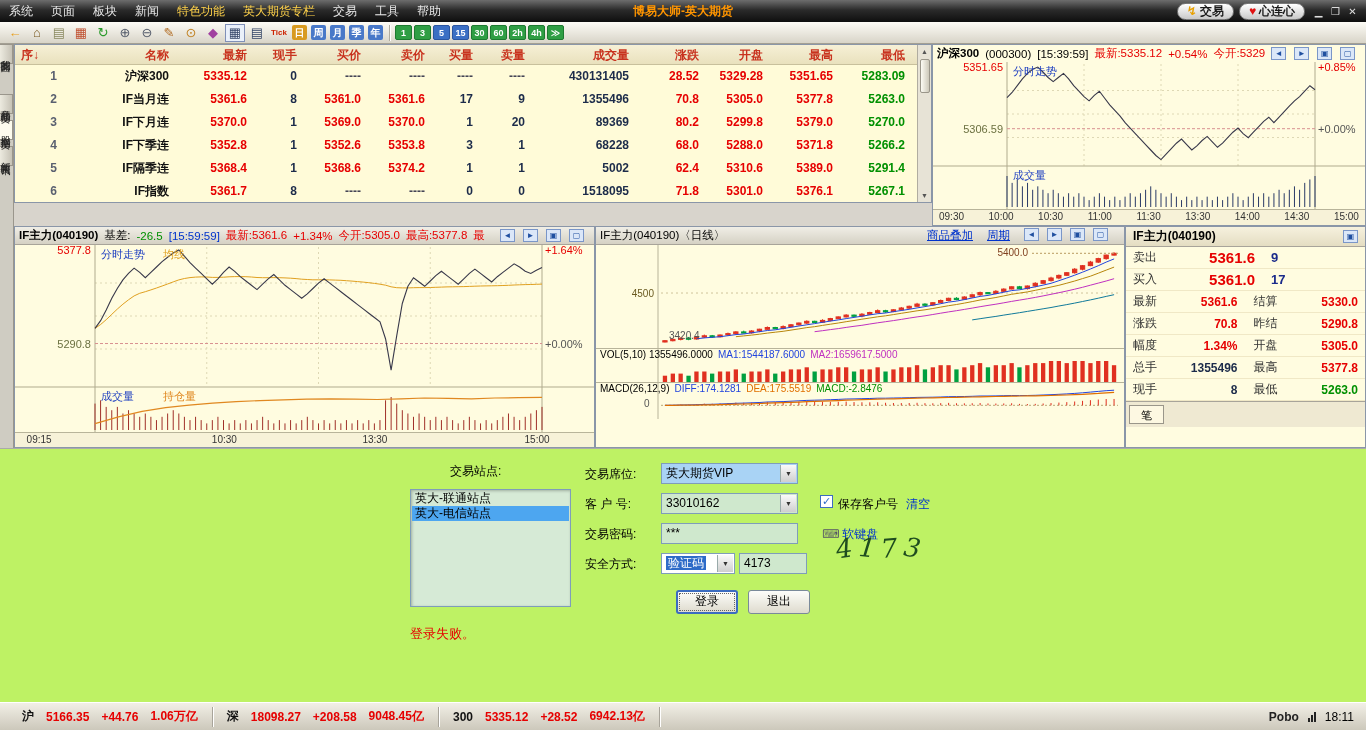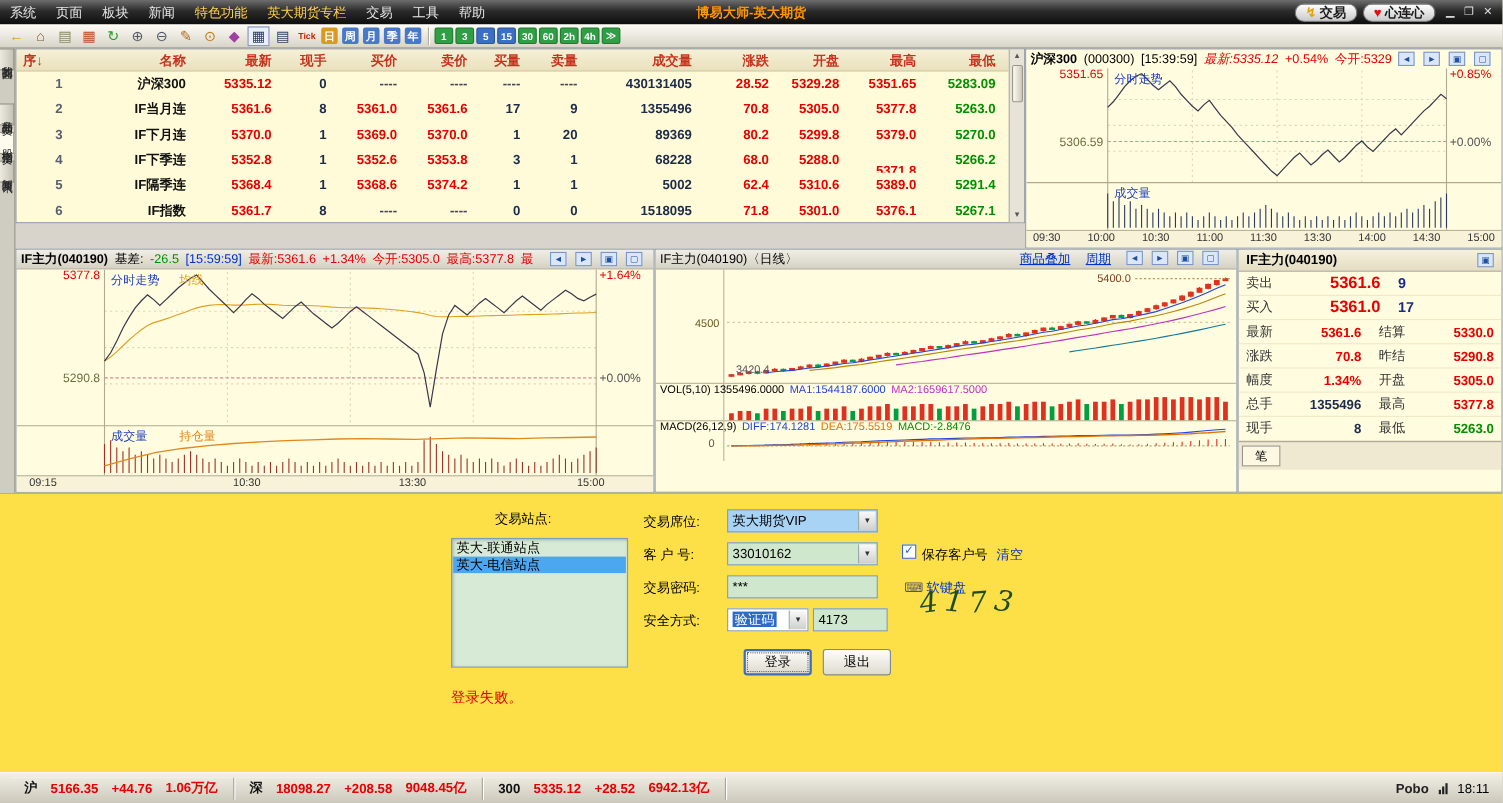--- a/index.html
+++ b/index.html
@@ -69,21 +69,21 @@
 .dp-trade .lab{width:36px;color:#333}
 .dp-trade .price{width:86px;text-align:right;font-size:15px;font-weight:bold}
 .dp-trade .qty{flex:1;text-align:left;padding-left:16px;font-weight:bold;color:#1a2a8a;font-size:13px}
 .dp-row{display:flex;align-items:center;height:22px;padding:0 7px;border-bottom:1px solid #f0e8c6}
 .dp-lab{width:36px;color:#333}
 .dp-val{flex:1;text-align:right;font-weight:bold}
 .dp-lab2{width:36px;margin-left:16px;color:#333}
 .dp-bottom{height:26px;background:#efe9d2;border-top:1px solid #a8a49a;display:flex;align-items:center;padding-left:3px}
 .dp-tab{border:1px solid #9a968a;background:#fdf8e2;padding:0 11px;height:19px;line-height:18px;font-size:11px}
 
-.login-area{position:absolute;left:0;top:448px;width:1366px;height:254px;background:#fde047;border-top:1px solid #aaa;z-index:2}
+.login-area{position:absolute;left:0;top:448px;width:1366px;height:254px;background:#bef264;border-top:1px solid #aaa;z-index:2}
 .l-label{position:absolute;color:#000}
 .listbox{position:absolute;left:410px;top:40px;width:161px;height:118px;background:#d6ead6;border:1px solid #7f9db9;box-shadow:inset 1px 1px 3px rgba(0,0,0,.25);padding:1px;overflow:hidden}
 .lb-item{height:15px;line-height:15px;padding:0 3px;white-space:nowrap}
 .lb-item.sel{background:#4da6f0}
 .fld{position:absolute;height:21px;border:1px solid #7f9db9;line-height:19px;padding:0 4px;overflow:hidden;white-space:n owrap}
 .fld.green{background:#cfe8cd}
 .fld.blue{background:#a9d3f5}
 .fld.white{background:#fff}
 .combo-arrow{position:absolute;right:1px;top:1px;bottom:1px;width:16px;background:linear-gradient(#fafafa,#cfcfcf);border-left:1px solid #9aa;display:flex;align-items:center;justify-content:center;font-size:7px;color:#333}
 .sel-text{background:#2e6bc8;color:#fff;padding:0 2px}
@@ -251,21 +251,21 @@
             <span class="qt-cell" style="width: 112px; color: rgb(17, 17, 17);">IF下季连</span>
             <span class="qt-cell" style="width: 78px; color: rgb(230, 0, 0);">5352.8</span>
             <span class="qt-cell" style="width: 50px; color: rgb(28, 43, 74);">1</span>
             <span class="qt-cell" style="width: 64px; color: rgb(230, 0, 0);">5352.6</span>
             <span class="qt-cell" style="width: 64px; color: rgb(230, 0, 0);">5353.8</span>
             <span class="qt-cell" style="width: 48px; color: rgb(28, 43, 74);">3</span>
             <span class="qt-cell" style="width: 52px; color: rgb(28, 43, 74);">1</span>
             <span class="qt-cell" style="width: 104px; color: rgb(28, 43, 74);">68228</span>
             <span class="qt-cell" style="width: 70px; color: rgb(230, 0, 0);">68.0</span>
             <span class="qt-cell" style="width: 64px; color: rgb(230, 0, 0);">5288.0</span>
-            <span class="qt-cell" style="width: 70px; color: rgb(230, 0, 0); margin-top: 10px;">5371.8</span>
+            <span class="qt-cell" style="width: 70px; color: rgb(230, 0, 0);">5371.8</span>
             <span class="qt-cell" style="width: 72px; color: rgb(0, 144, 0);">5266.2</span>
           </div>
           <div class="qt-row">
             <span class="qt-cell" style="width: 52px; color: rgb(90, 96, 112);">5</span>
             <span class="qt-cell" style="width: 112px; color: rgb(17, 17, 17);">IF隔季连</span>
             <span class="qt-cell" style="width: 78px; color: rgb(230, 0, 0);">5368.4</span>
             <span class="qt-cell" style="width: 50px; color: rgb(28, 43, 74);">1</span>
             <span class="qt-cell" style="width: 64px; color: rgb(230, 0, 0);">5368.6</span>
             <span class="qt-cell" style="width: 64px; color: rgb(230, 0, 0);">5374.2</span>
             <span class="qt-cell" style="width: 48px; color: rgb(28, 43, 74);">1</span>
@@ -299,21 +299,21 @@
       <span class="vs-btn" style="margin-top:auto">▼</span>
     </div>
   </div>
 
 
   <div class="panel" style="left:932px;top:44px;width:434px;height:182px">
     <div class="phead cream" id="hs300-header">
         <span style="color: rgb(0, 0, 0); font-weight: bold;">沪深300</span>
         <span style="color: rgb(0, 0, 0);">(000300)</span>
         <span style="color: rgb(0, 0, 0);">[15:39:59]</span>
-        <span style="color: rgb(230, 0, 0); font-style: italic;">最新:5335.12</span>
+        <span style="color: rgb(230, 0, 0);">最新:5335.12</span>
         <span style="color: rgb(230, 0, 0);">+0.54%</span>
         <span style="color: rgb(230, 0, 0);">今开:5329</span>
         <div class="nav-icons">
           <span class="nav-ic">◄</span>
           <span class="nav-ic">►</span>
           <span class="nav-ic">▣</span>
           <span class="nav-ic">▢</span>
         </div>
       </div>
     <div id="hs300-chart">

